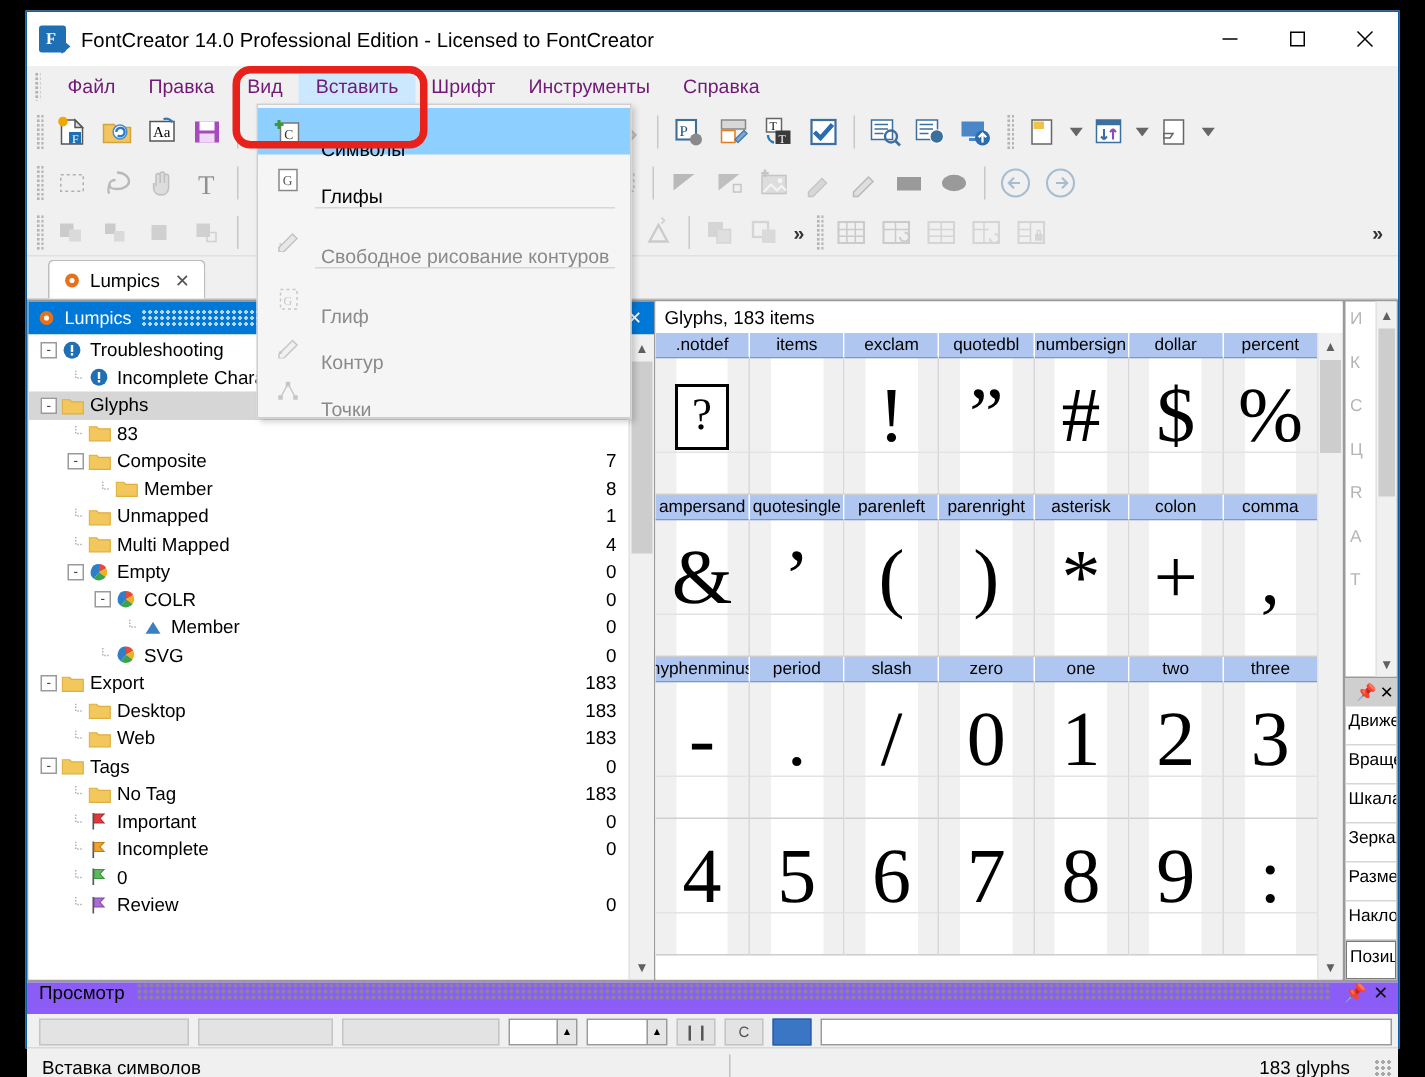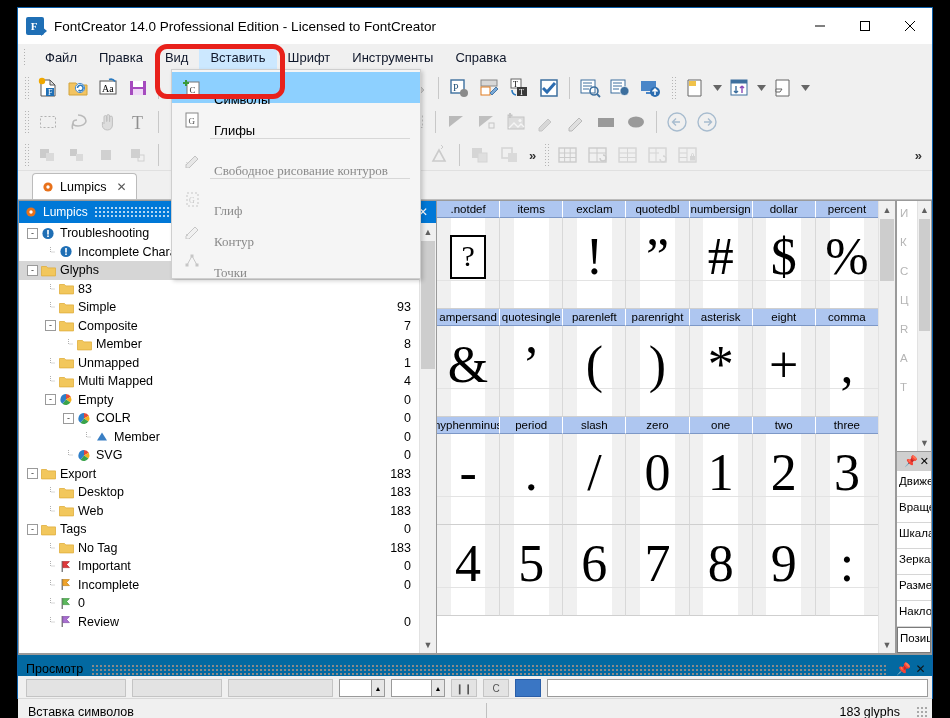--- a/index.html
+++ b/index.html
@@ -58,21 +58,21 @@
   
   #menubar {
     height:27px; flex:0 0 27px;
     display:flex; align-items:stretch;
     background:#f0f0f0;
     padding-left:16px;
     position:relative;
   }
   .menu-item {
     padding:0 11px; display:flex; align-items:center;
-    font-size:13px; color:#0f172a; white-space:nowrap; cursor:default;
+    font-size:13px; color:#701a75; white-space:nowrap; cursor:default;
   }
   .menu-item.active { background:#cce8ff; }
   #grip-menu {
     position:absolute; left:5px; top:4px; width:4px; height:19px;
     background-image:radial-gradient(#b0b0b0 40%, transparent 41%);
     background-size:3px 3px;
   }
 
   
   #toolbars {
@@ -212,22 +212,22 @@
   #rp-col div{height:29px;padding-left:3px;}
   #rp-bottom { flex:1 1 auto; display:flex; flex-direction:column; border:1px solid #9a9a9a; border-top:none; background:#fff;}
   #rp-bot-head{height:19px;flex:0 0 19px;background:#cfcfcf;display:flex;align-items:center;justify-content:flex-end;gap:2px;padding-right:2px;font-size:11px;}
   #rp-bot-list{flex:1;overflow:hidden;font-size:11.5px;}
   #rp-bot-list div{height:26px;border-bottom:1px solid #d6d6d6;padding:4px 0 0 2px;white-space:nowrap;overflow:hidden;}
   #rp-bot-list div:last-child{background:#fff;border:1px solid #7a7a7a;}
 
   
   #previewdock { flex:0 0 44px; display:flex; flex-direction:column;
                  border-top:1px solid #9a9a9a; background:#f0f0f0; }
-  #pv-head { height:21px; flex:0 0 21px; background:#0369a1; display:flex;
-             align-items:flex-end; padding:0 3px 0 8px; font-size:12.5px; }
+  #pv-head { height:21px; flex:0 0 21px; background:#8b5cf6; display:flex;
+             align-items:flex-start; padding:0 3px 0 8px; font-size:12.5px; }
   #pv-dots { flex:1; height:12px; margin:0 8px;
              background-image:radial-gradient(#8a8a8a 40%, transparent 41%);
              background-size:4px 4px; }
   #pv-head .hbtn { width:17px; text-align:center; font-size:12px; color:#111;}
   #pv-toolbar { flex:1; display:flex; align-items:center; gap:6px; padding:2px 4px 0 8px; }
   .pv-box { height:18px; background:#e3e3e3; border:1px solid #c4c4c4; }
   .pv-spin { height:18px; background:#fff; border:1px solid #9a9a9a; display:flex; align-items:flex-end;}
   .pv-spin .sp{width:13px;height:16px;background:#e6e6e6;border-left:1px solid #9a9a9a;
                display:flex;align-items:center;justify-content:center;font-size:7px;margin-left:auto;}
   .pv-btn { width:26px; height:18px; background:#e3e3e3; border:1px solid #c4c4c4;
@@ -251,21 +251,21 @@
   #dropdown {
     position:absolute; left:153px; top:61px; width:250px;
     background:#f5f5f5; border:1px solid #cfcfcf;
     box-shadow:2px 2px 4px rgba(0,0,0,.18);
     z-index:60; padding:2px 0;
   }
   .dd-item { height:31px; display:flex; align-items:center; padding-left:8px; font-size:13px; }
   .dd-item .dicon { width:24px; flex:0 0 24px; display:flex; align-items:center; justify-content:center;}
   .dd-item .dlabel { padding-left:10px;margin-top:24px; }
   .dd-item.hl { background:#8dd0ff; }
-  .dd-item.disabled .dlabel { color:#8a8a8a;font-family:Liberation Serif, serif; }
+  .dd-item.disabled .dlabel { color:#8a8a8a; }
   .dd-sep { height:1px; background:#d7d7d7; margin:4px 10px 4px 38px; }
 
   
   #redbox {
     position:absolute; left:155px; top:44px; width:130px; height:55px;
     border:5px solid #e8211b; border-radius:12px; z-index:90;
   }
 </style>
 </head>
 <body>
@@ -783,33 +783,20 @@
                     <path d="M5.5 0v5h5" fill="none" stroke="#b0b0b0" stroke-dasharray="1 1"></path>
                   </svg>
                 </span>
                 <span class="ticon"><svg width="15" height="13" viewBox="0 0 15 13">
                     <path d="M0.5 2.5h5l1.3 1.4h7.7v8H0.5z" fill="#f2c75c" stroke="#dfae3e" stroke-width=".8"></path>
                   </svg></span>
                 <span class="tcount">83</span>
               </div>
               <div class="trow">
                 <span class="tw-spacer" style="width: 26px;"></span>
-                <span style="width: 11px; flex: 0 0 11px; display: flex; align-items: center;">
-                  <svg width="11" height="10" viewBox="0 0 11 10">
-                    <path d="M5.5 0v5h5" fill="none" stroke="#b0b0b0" stroke-dasharray="1 1"></path>
-                  </svg>
-                </span>
-                <span class="ticon"><svg width="15" height="13" viewBox="0 0 15 13">
-                    <path d="M0.5 2.5h5l1.3 1.4h7.7v8H0.5z" fill="#f2c75c" stroke="#dfae3e" stroke-width=".8"></path>
-                  </svg></span>
-                <span class="tlabel">Simple</span>
-                <span class="tcount">93</span>
-              </div>
-              <div class="trow">
-                <span class="tw-spacer" style="width: 26px;"></span>
                 <span class="tw-exp">-</span>
                 <span class="ticon"><svg width="15" height="13" viewBox="0 0 15 13">
                     <path d="M0.5 2.5h5l1.3 1.4h7.7v8H0.5z" fill="#f2c75c" stroke="#dfae3e" stroke-width=".8"></path>
                   </svg></span>
                 <span class="tlabel">Composite</span>
                 <span class="tcount">7</span>
               </div>
               <div class="trow">
                 <span class="tw-spacer" style="width: 44px;"></span>
                 <span style="width: 11px; flex: 0 0 11px; display: flex; align-items: center;">
@@ -1017,20 +1004,21 @@
             </div>
           <div class="vsb">
             <div class="arrowup">▲</div>
             <div class="thumb" style="top:18px;height:128px"></div>
             <div class="arrowdn">▼</div>
           </div>
         </div>
       </div>
 
       <div id="gridpanel">
+        <div id="gridhead">Glyphs, 183 items</div>
         <div id="gridbody">
           <div id="glyphgrid">
               <div class="grow">
                 <div class="gcellhdr">.notdef</div>
                 <div class="gcellhdr">items</div>
                 <div class="gcellhdr">exclam</div>
                 <div class="gcellhdr">quotedbl</div>
                 <div class="gcellhdr">numbersign</div>
                 <div class="gcellhdr">dollar</div>
                 <div class="gcellhdr">percent</div>
@@ -1070,21 +1058,21 @@
                   <div class="baseline"></div>
                   <span class="glyph">%</span>
                 </div>
               </div>
               <div class="grow">
                 <div class="gcellhdr">ampersand</div>
                 <div class="gcellhdr">quotesingle</div>
                 <div class="gcellhdr">parenleft</div>
                 <div class="gcellhdr">parenright</div>
                 <div class="gcellhdr">asterisk</div>
-                <div class="gcellhdr">eight</div>
+                <div class="gcellhdr">colon</div>
                 <div class="gcellhdr">comma</div>
               </div>
               <div class="grow">
                 <div class="gcell">
                   <div class="ink"></div>
                   <div class="baseline"></div>
                   <span class="glyph">&amp;</span>
                 </div>
                 <div class="gcell">
                   <div class="ink"></div>

